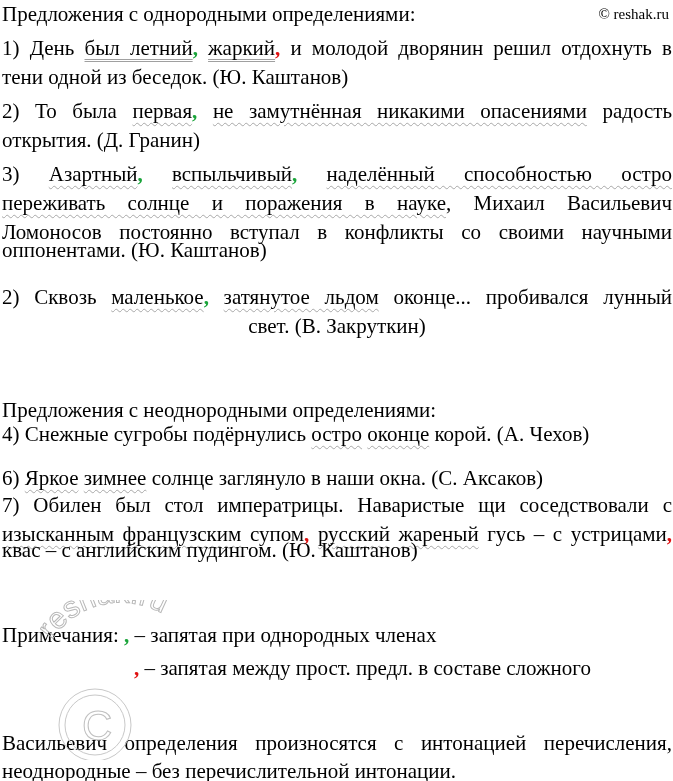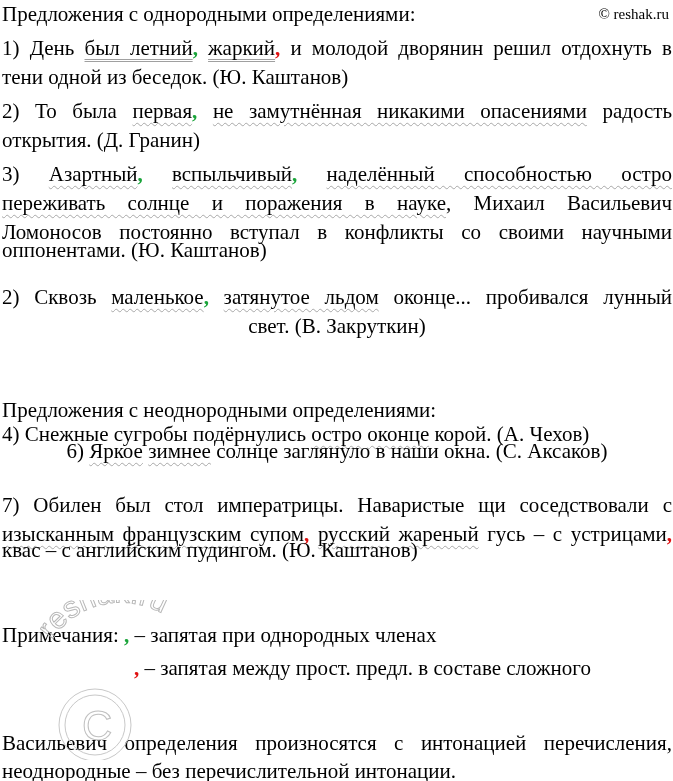--- a/index.html
+++ b/index.html
@@ -38,21 +38,21 @@
   <div class="line just" style="top:218px;">Ломоносов постоянно вступал в конфликты со своими научными</div>
   <div class="line" style="top:236px;">оппонентами. (Ю. Каштанов)</div>
 
   <div class="line just" style="top:283px;"><span>2) Сквозь </span><span class="ul-wavy">маленькое</span><span class="c-green">,</span><span> </span><span class="ul-wavy">затянутое льдом</span><span> оконце... пробивался лунный</span></div>
   <div class="line" style="top:312px;text-align:center;">свет. (В. Закруткин)</div>
 
   <div class="line" style="top:384px;margin-top:12px;">Предложения с неоднородными определениями:</div>
 
   <div class="line" style="top:420px;"><span>4) Снежные сугробы подёрнулись </span><span class="ul-wavy">остро</span><span> </span><span class="ul-wavy">оконце</span><span> корой. (А. Чехов)</span></div>
 
-  <div class="line" style="top:437px;text-align:center;"><span>6) </span><span class="ul-wavy">Яркое</span><span> </span><span class="ul-wavy">зимнее</span><span> солнце заглянуло в наши окна. (С. Аксаков)</span></div>
+  <div class="line" style="top:464px;"><span>6) </span><span class="ul-wavy">Яркое</span><span> </span><span class="ul-wavy">зимнее</span><span> солнце заглянуло в наши окна. (С. Аксаков)</span></div>
 
   <div class="line just" style="top:491px;">7) Обилен был стол императрицы. Наваристые щи соседствовали с</div>
   <div class="line just" style="top:520px;"><span class="ul-wavy">изысканным</span><span> </span><span class="ul-wavy">французским</span><span> супом</span><span class="c-red">,</span><span> </span><span class="ul-wavy">русский</span><span> </span><span class="ul-wavy">жареный</span><span> гусь – с устрицами</span><span class="c-red">,</span></div>
   <div class="line" style="top:536px;">квас – с английским пудингом. (Ю. Каштанов)</div>
 
   <div class="line" style="top:621px;"><span>Примечания: </span><span class="c-green">,</span><span> – запятая при однородных членах</span></div>
   <div class="line indent-note" style="top:654px;"><span class="c-red">,</span><span> – запятая между прост. предл. в составе сложного</span></div>
 
   <div class="line just" style="top:729px;">Васильевич определения произносятся с интонацией перечисления,</div>
   <div class="line" style="top:757px;">неоднородные – без перечислительной интонации.</div>

